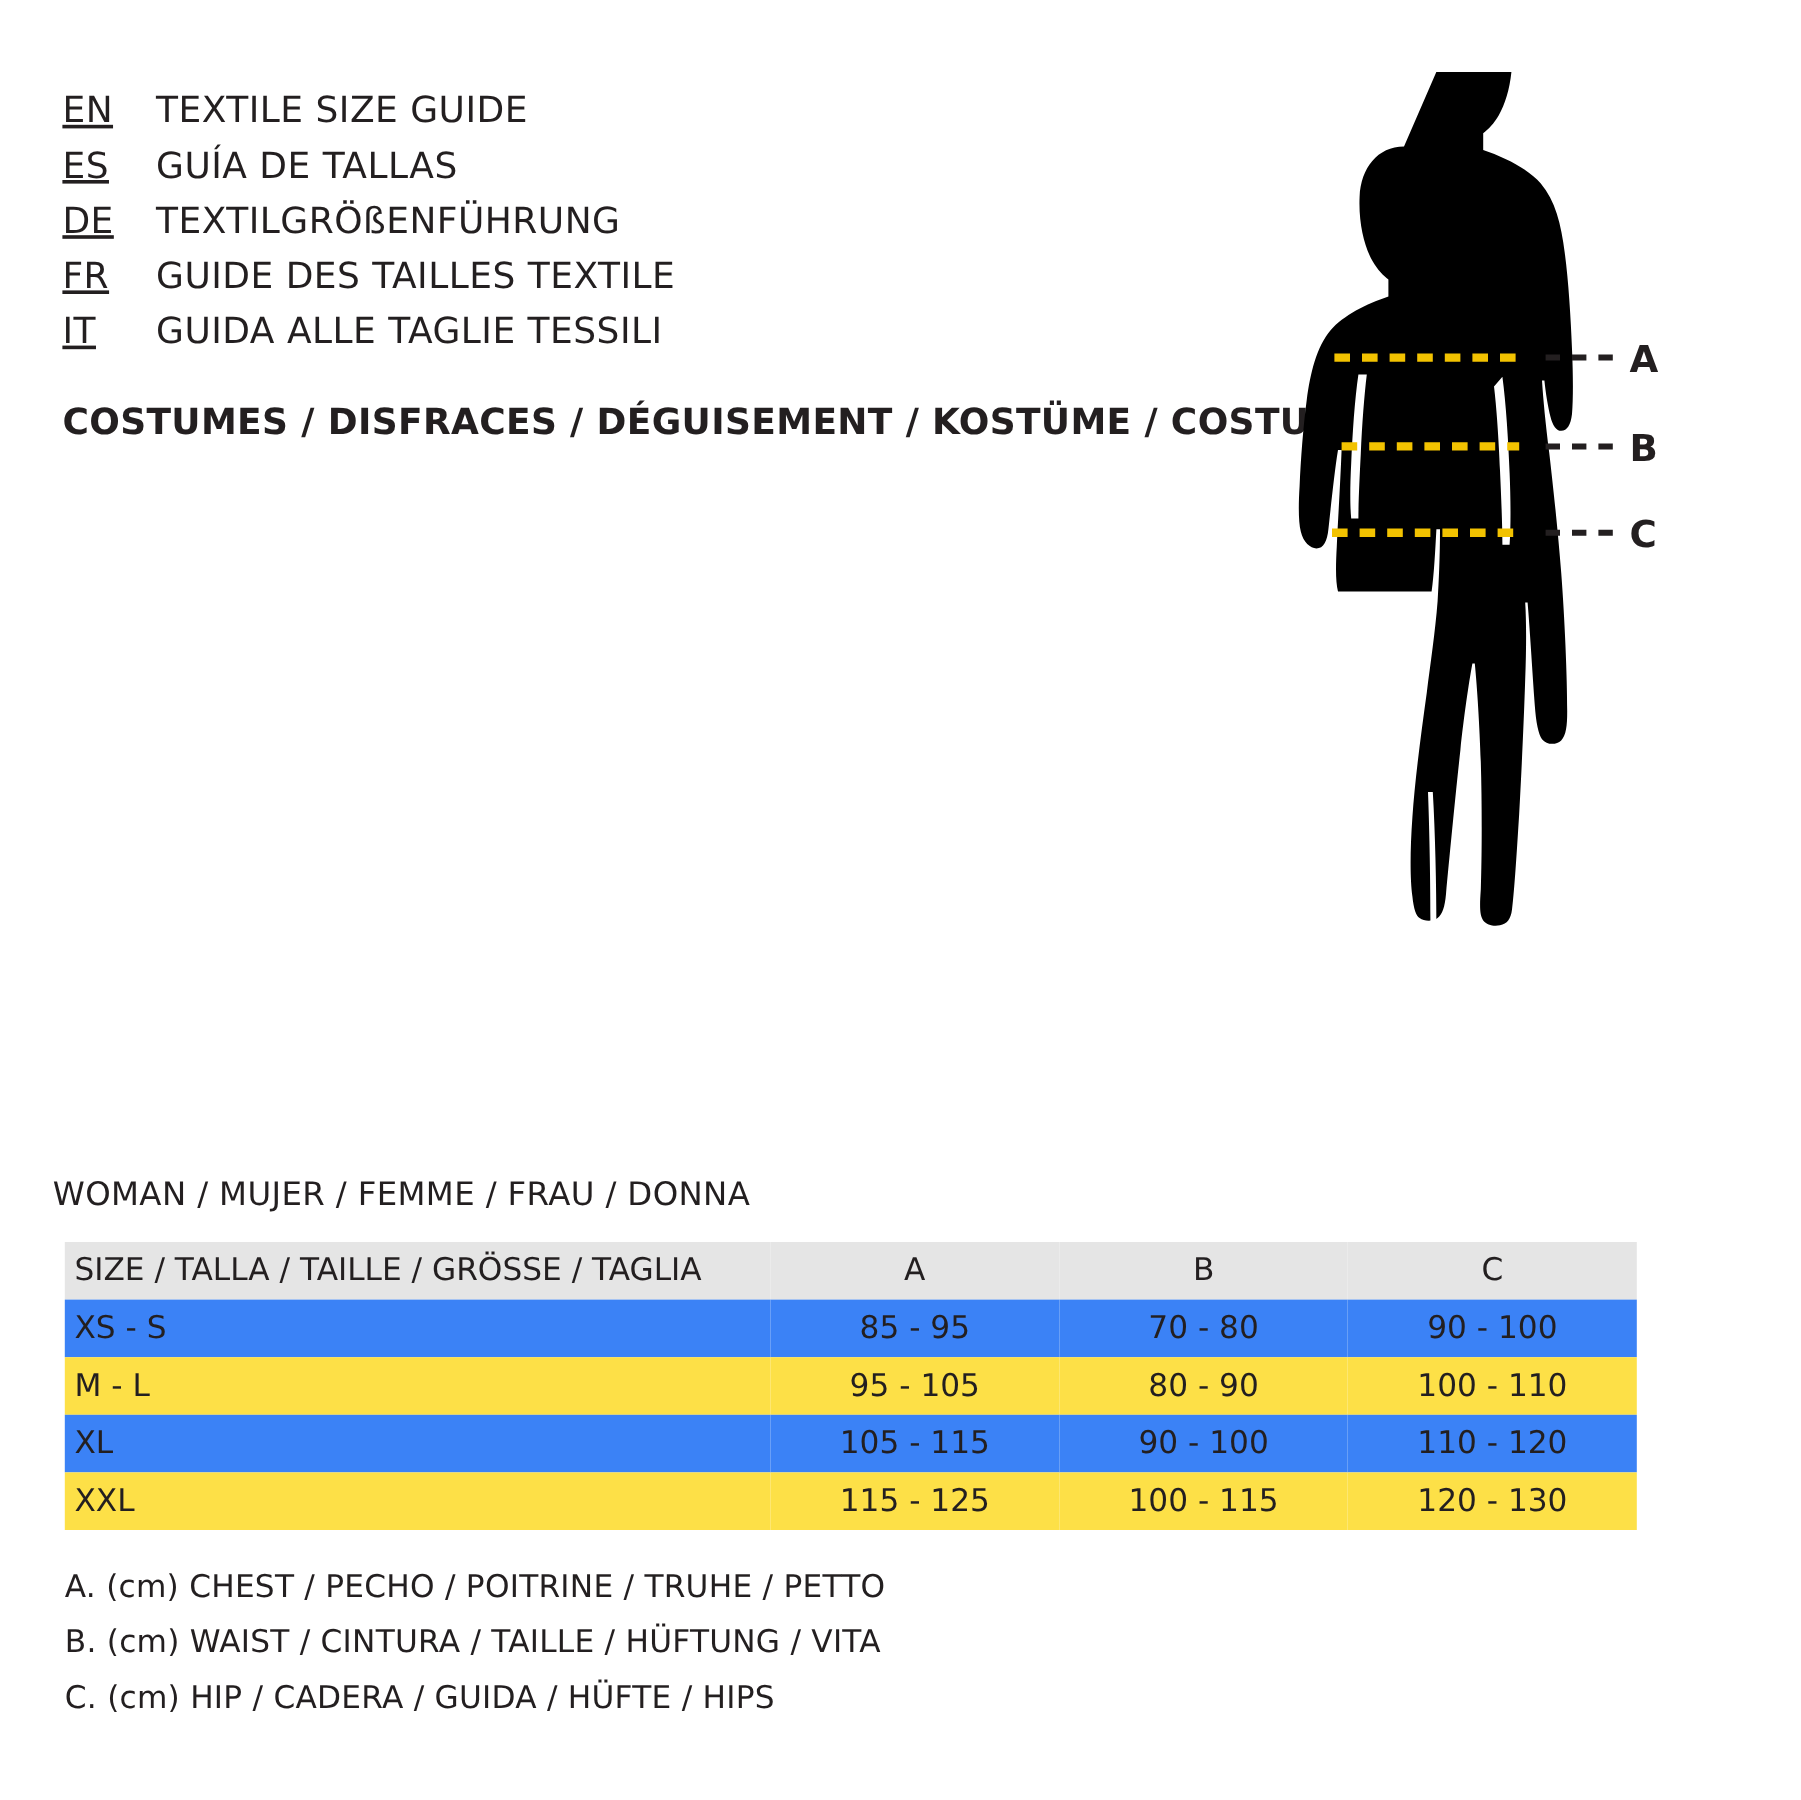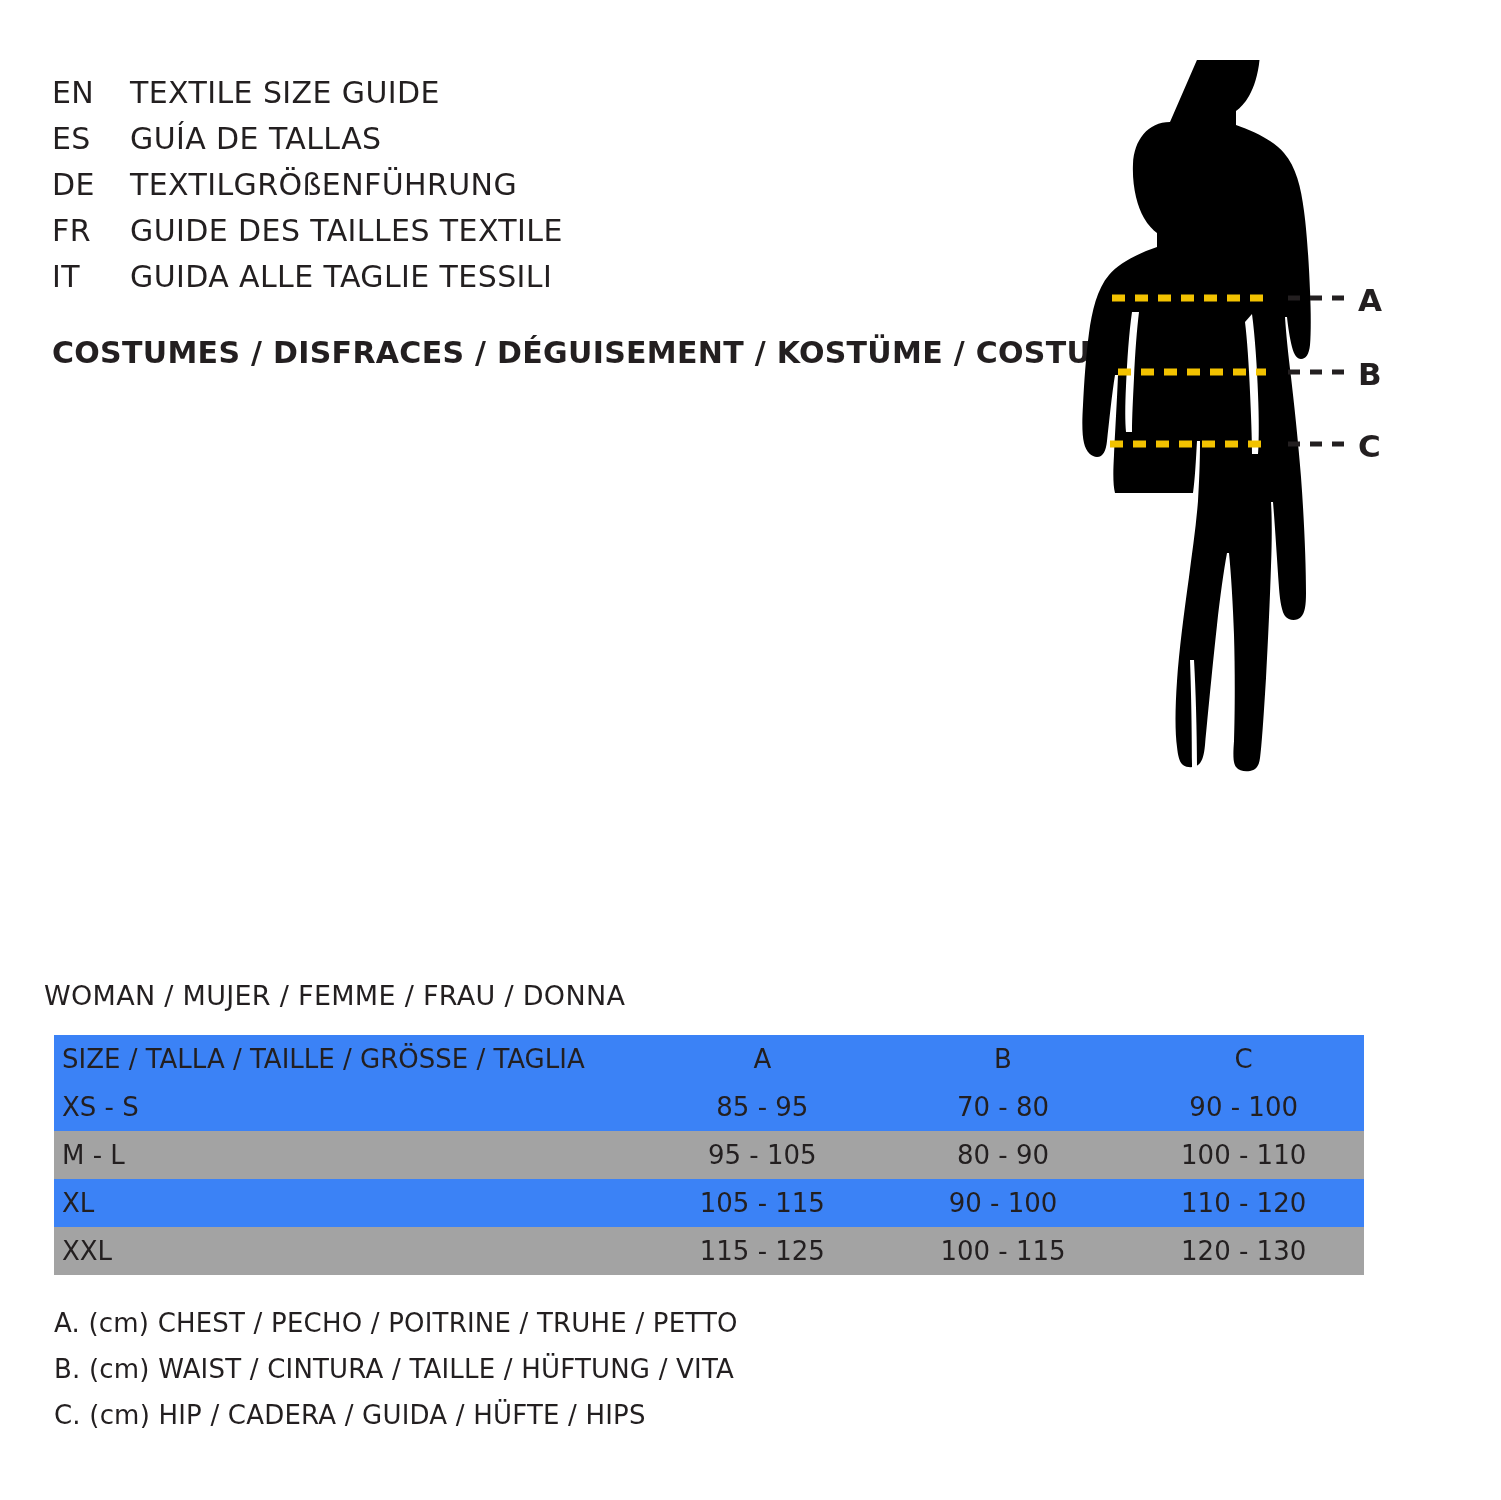--- a/index.html
+++ b/index.html
@@ -26,20 +26,21 @@
   .lang-row {
     display: flex;
     align-items: baseline;
     height: 46px;
     font-size: 30px;
     letter-spacing: 0.4px;
   }
   .lang-code {
     width: 78px;
     flex: 0 0 78px;
+    text-decoration: underline;
   }
   .lang-text {
     flex: 1 1 auto;
   }
 
   .costumes-line {
     position: absolute;
     left: 52px;
     top: 335px;
     font-size: 30px;
@@ -93,24 +94,24 @@
     text-align: center;
     height: 36px;
   }
   table.size-table th.first-col,
   table.size-table td.first-col {
     text-align: left;
     padding-left: 8px;
     width: 580px;
   }
   table.size-table th {
-    background: #3b82f6;
+    background: #e5e5e5;
   }
   tr.row-odd td { background: #3b82f6; }
-  tr.row-even td { background: #a3a3a3; }
+  tr.row-even td { background: #fde047; }
 
   
   .legend {
     position: absolute;
     left: 54px;
     top: 1300px;
     font-size: 26px;
     line-height: 46px;
     letter-spacing: 0.2px;
   }

